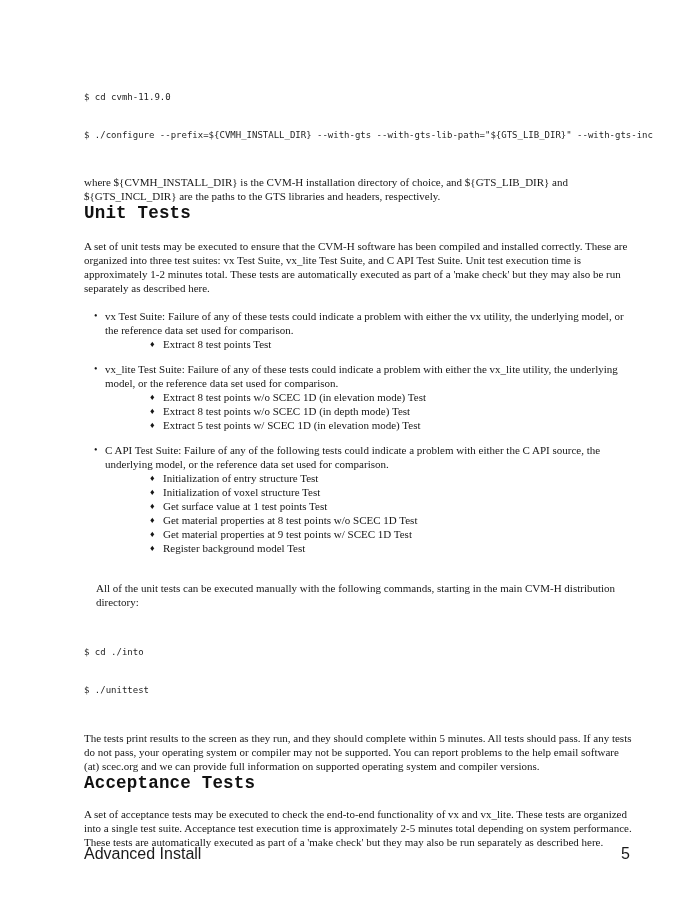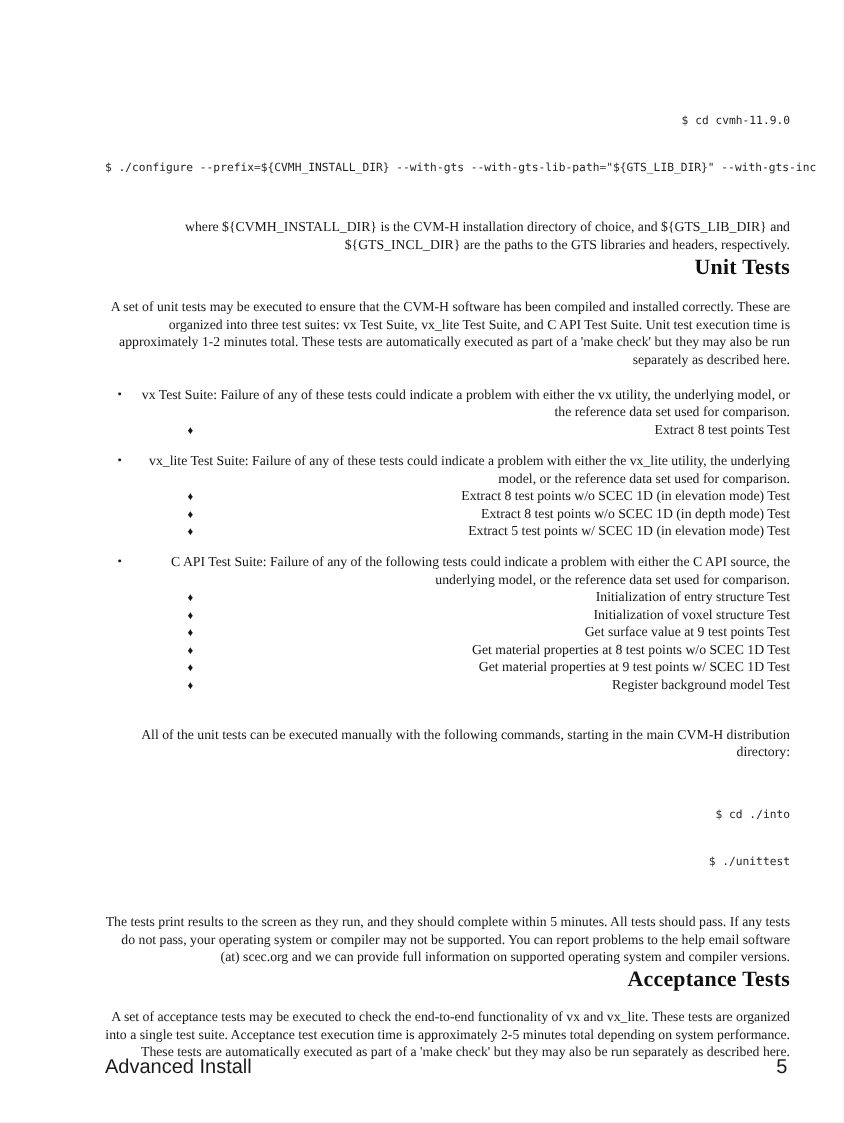--- a/index.html
+++ b/index.html
@@ -4,42 +4,41 @@
 <style>
   html, body { margin: 0; padding: 0; background: #e9e9e9; }
   .page {
     position: relative;
     width: 675px;
     height: 898px;
     background: #ffffff;
     overflow: hidden;
     color: #161616;
     font-family: "Liberation Serif", serif;
-    text-align: right;
   }
   .content {
     position: absolute;
     left: 84px;
     top: 66px;
     width: 548px;
   }
   .code {
     font-family: "DejaVu Sans Mono", "Liberation Mono", monospace;
     font-size: 9px;
     line-height: 12.5px;
     white-space: pre;
     color: #1e1e1e;
   }
   .code .code-line { height: 12.5px; }
   .body-text {
     font-size: 11px;
     line-height: 14px;
   }
   h1.section-heading {
-    font-family: Liberation Serif, serif;
+    font-family: Liberation Mono, monospace;
     font-weight: bold;
     font-size: 17.5px;
     line-height: 20px;
     margin: 0;
     color: #111;
     letter-spacing: 0.2px;
   }
   .mt-para-where   { margin-top: 9px; }
   .mt-h1-unit      { margin-top: 53px; }
   .mt-intro        { margin-top: 16px; }
@@ -139,21 +138,21 @@
       <div class="sub-item">
         <span class="marker-l2">♦</span>
         <span>Initialization of entry structure Test</span>
       </div>
       <div class="sub-item">
         <span class="marker-l2">♦</span>
         <span>Initialization of voxel structure Test</span>
       </div>
       <div class="sub-item">
         <span class="marker-l2">♦</span>
-        <span>Get surface value at 9 test points Test</span>
+        <span>Get surface value at 1 test points Test</span>
       </div>
       <div class="sub-item">
         <span class="marker-l2">♦</span>
         <span>Get material properties at 8 test points w/o SCEC 1D Test</span>
       </div>
       <div class="sub-item">
         <span class="marker-l2">♦</span>
         <span>Get material properties at 9 test points w/ SCEC 1D Test</span>
       </div>
       <div class="sub-item">

